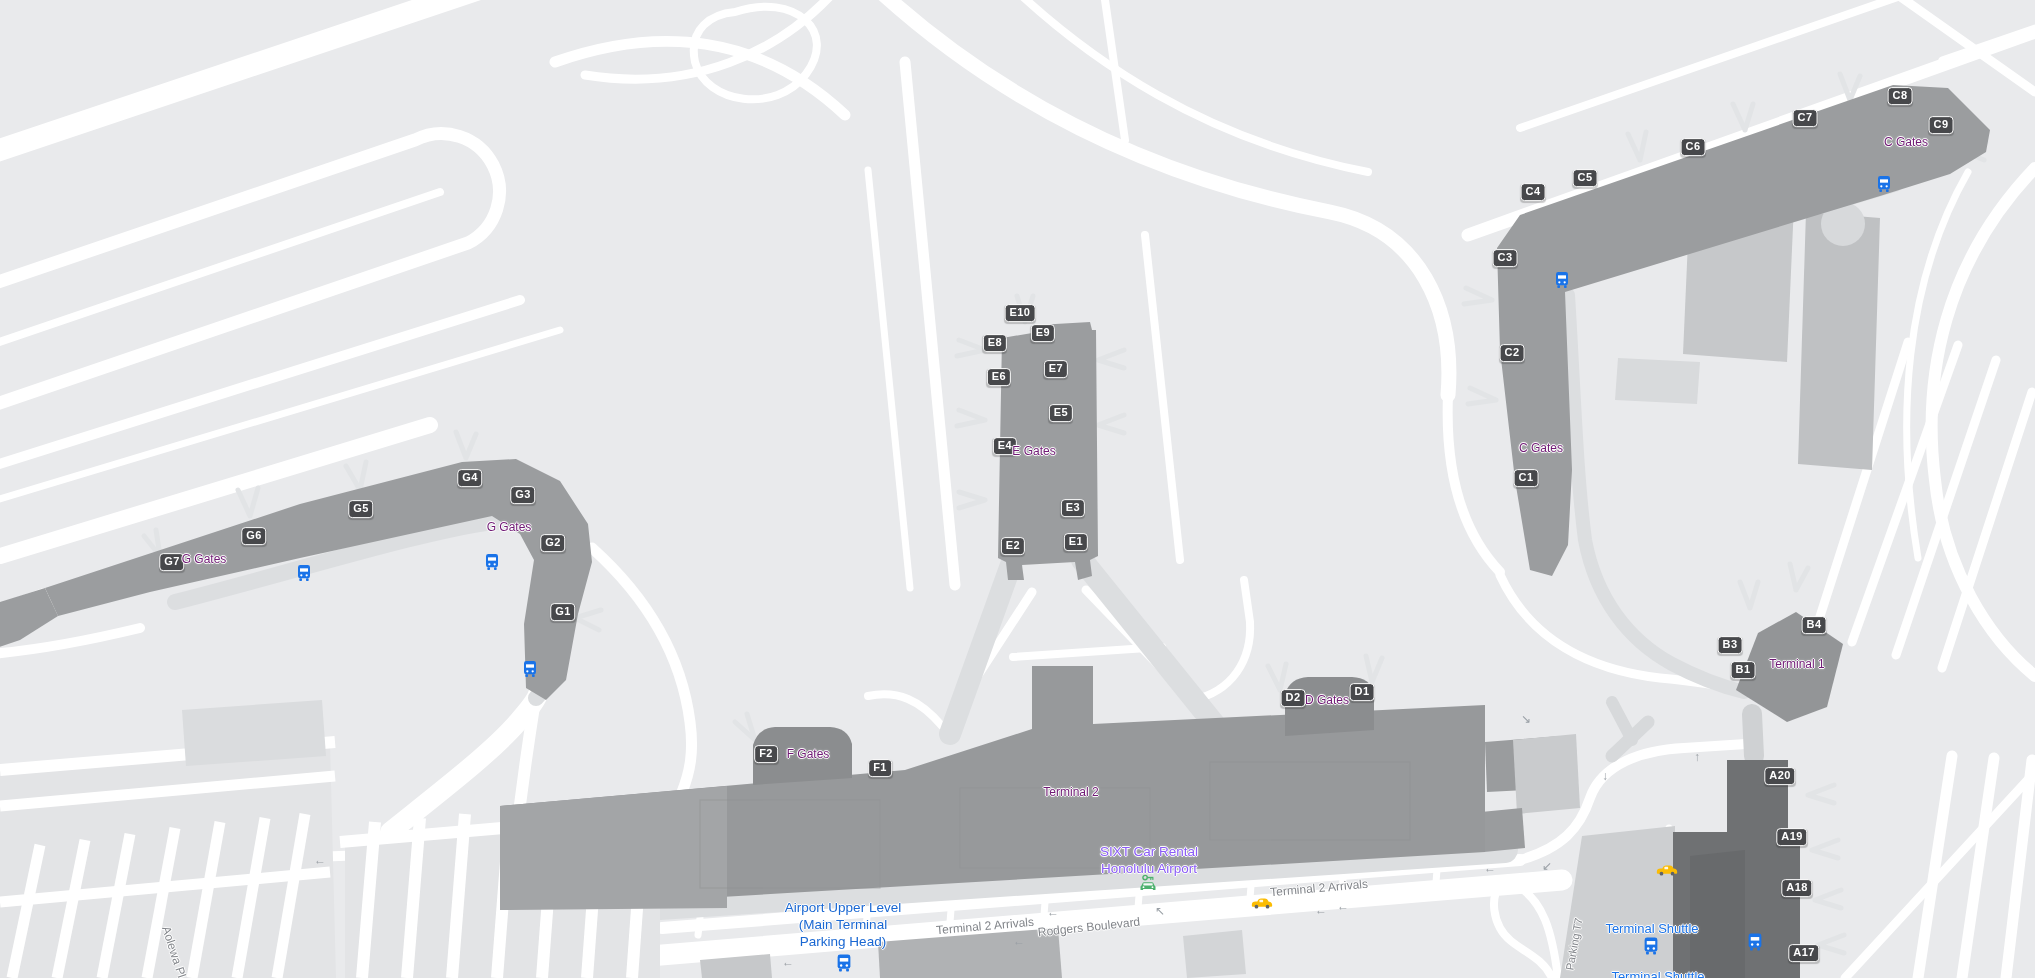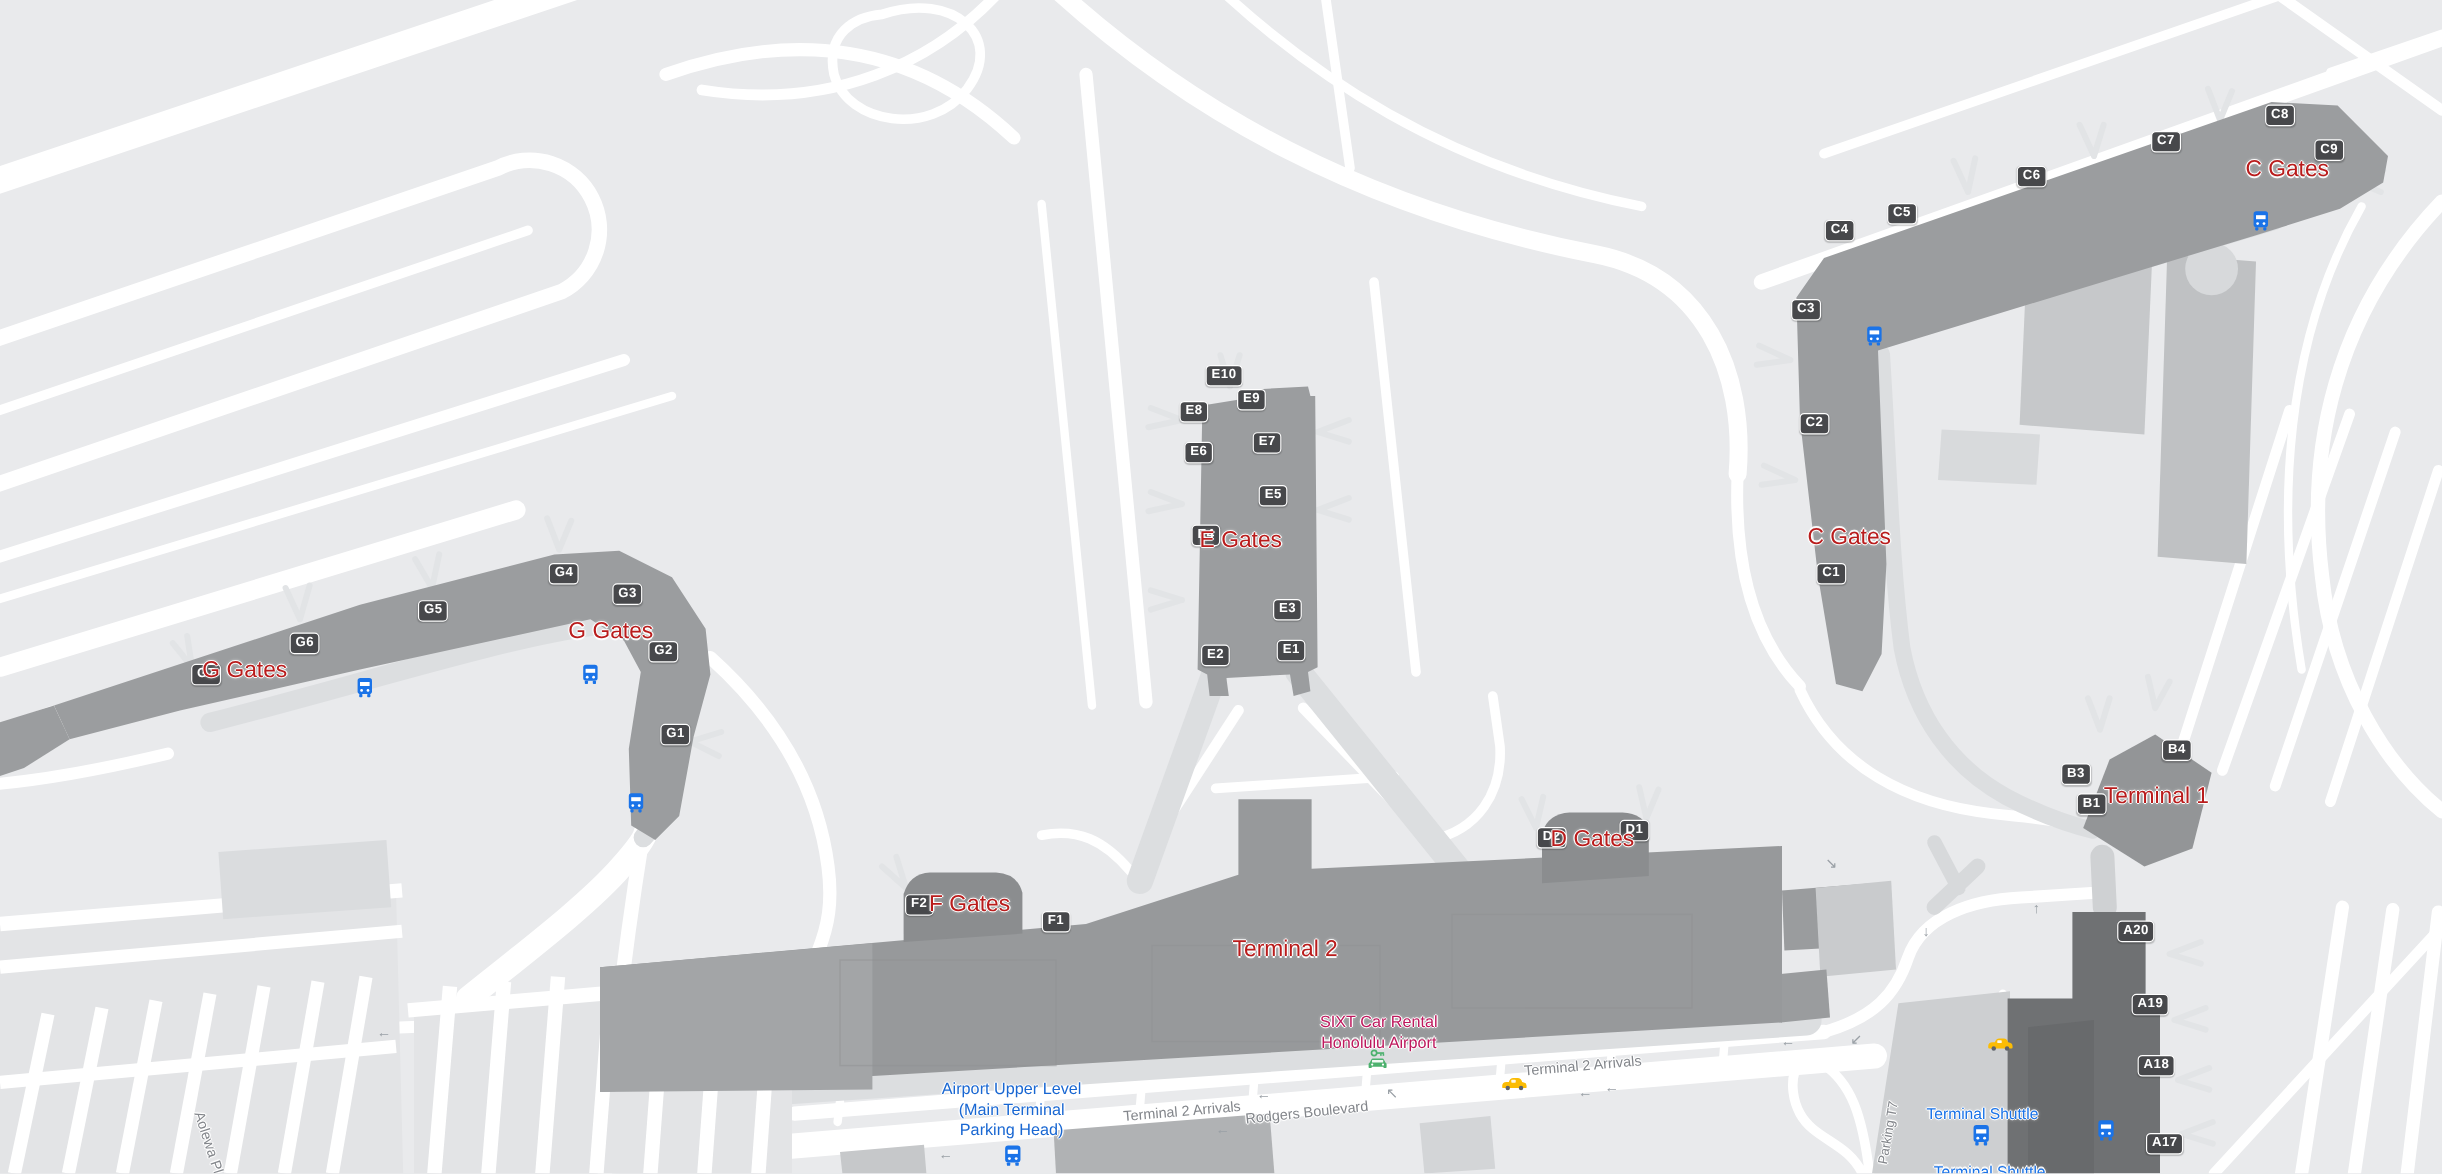--- a/index.html
+++ b/index.html
@@ -4,28 +4,28 @@
 <style>
   html,body{margin:0;padding:0;background:#e9eaec;font-family:"Liberation Sans",sans-serif;}
   #map{position:relative;width:2035px;height:978px;overflow:hidden;background:#e9eaec;}
   #map svg.base{position:absolute;left:0;top:0;}
   .badge{position:absolute;transform:translate(-50%,-50%);background:#47484b;color:#fff;
          font-size:11px;font-weight:700;letter-spacing:.4px;padding:1px 4px;
          border:1.5px solid #fff;border-radius:4px;white-space:nowrap;line-height:1.25;
          box-shadow:0 1px 1px rgba(0,0,0,.2);}
   .halo{text-shadow:1px 0 0 rgba(255,255,255,.95),-1px 0 0 rgba(255,255,255,.95),
         0 1px 0 rgba(255,255,255,.95),0 -1px 0 rgba(255,255,255,.95),0 0 3px #fff;}
-  .area{position:absolute;transform:translate(-50%,-50%);color:#b91c1c;font-size:19px;
+  .area{position:absolute;transform:translate(-50%,-50%);color:#701a75;font-size:12px;
         font-weight:500;white-space:nowrap;}
   .road-label{position:absolute;color:#83868b;font-size:12px;font-weight:500;white-space:nowrap;}
   .transit{position:absolute;color:#1a73e8;font-size:13px;font-weight:500;white-space:nowrap;
            transform:translate(-50%,-50%);text-align:center;}
   .upper-level{position:absolute;transform:translate(-50%,0);color:#1967d2;font-size:13.5px;
            font-weight:500;line-height:17px;text-align:center;white-space:nowrap;}
-  .poi-green{position:absolute;transform:translate(-50%,0);color:#be185d;font-size:13.5px;
+  .poi-green{position:absolute;transform:translate(-50%,0);color:#8b5cf6;font-size:13.5px;
            font-weight:500;line-height:17px;text-align:center;white-space:nowrap;}
   .arrow{position:absolute;transform:translate(-50%,-50%);color:#9aa0a6;font-size:12px;line-height:1;}
   .icon{position:absolute;transform:translate(-50%,-50%);}
 </style>
 </head>
 <body>
 
 <div id="map">
 
   <svg class="base" width="2035" height="978" viewBox="0 0 2035 978">

